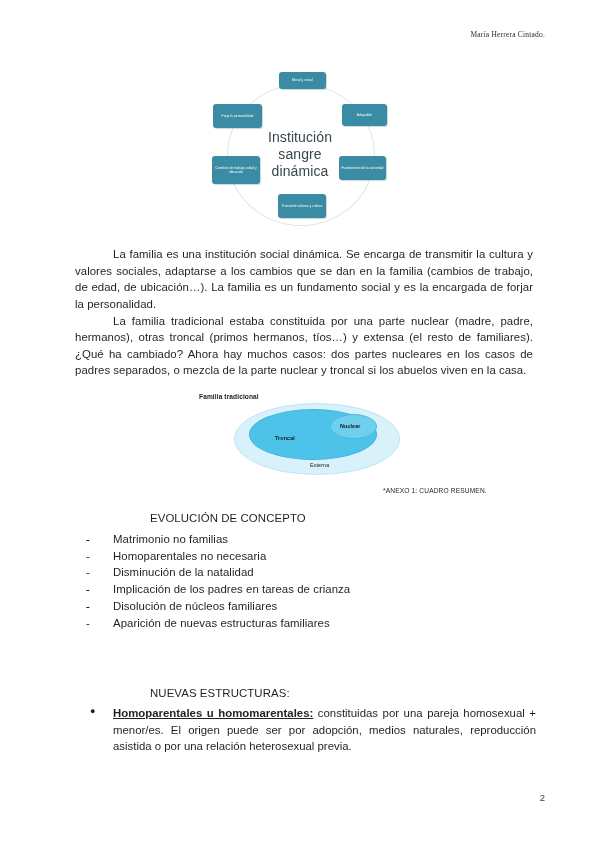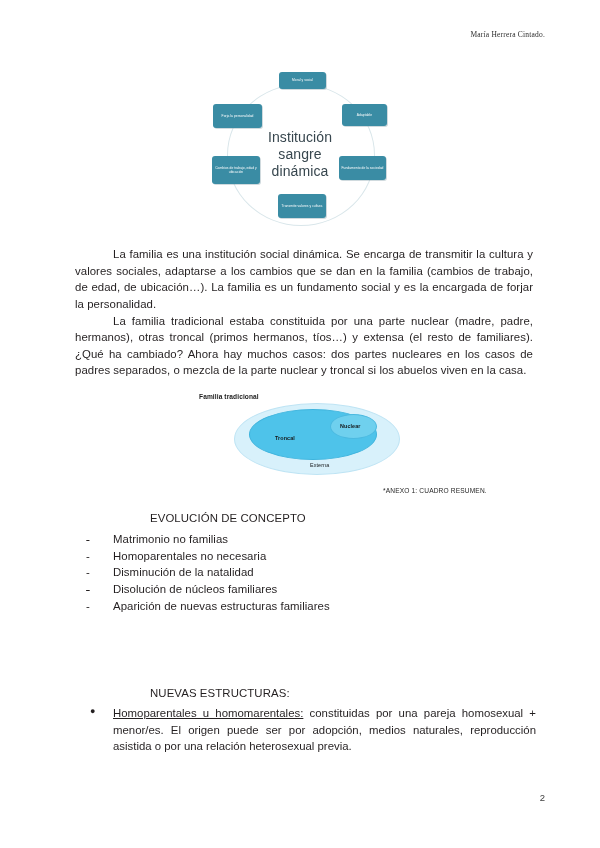--- a/index.html
+++ b/index.html
@@ -228,21 +228,21 @@
     top: 0px;
     font-size: 9px;
   }
   .bullet-block .btext {
     display: block;
     padding-left: 27px;
     text-align: justify;
   }
   .term {
     text-decoration: underline;
-    font-weight: normal;
+    font-weight: bold;
   }
 
   .page-number {
     position: absolute;
     right: 55px;
     top: 792px;
     font-size: 9.5px;
     color: #3c3c3c;
   }
 </style>
@@ -288,21 +288,21 @@
   <div class="fig-caption">*ANEXO 1: CUADRO RESUMEN.</div>
 
   <div class="section-heading" id="heading-evolucion">EVOLUCIÓN DE CONCEPTO</div>
 
   <ul class="dash-list">
     <li><span class="marker">-</span></li>
     <li><span class="marker">-</span><span>Matrimonio no familias</span></li>
     <li><span class="marker">-</span><span>Homoparentales no necesaria</span></li>
     <li><span class="marker">-</span><span>Disminución de la natalidad</span></li>
     <li><span class="marker">-</span></li>
-    <li><span class="marker">-</span></li>
+    <li><span class="marker">-</span><span>Implicación de los padres en tareas de crianza</span></li>
     <li><span class="marker">-</span></li>
     <li><span class="marker">-</span><span>Disolución de núcleos familiares</span></li>
     <li><span class="marker">-</span><span>Aparición de nuevas estructuras familiares</span></li>
   </ul>
 
   <div class="section-heading" id="heading-nuevas">NUEVAS ESTRUCTURAS:</div>
 
   <div class="bullet-block">
     <span class="marker">●</span>
     <span class="btext"><span class="term">Homoparentales u homomarentales:</span><span> constituidas por una pareja homosexual + menor/es. El origen puede ser por adopción, medios naturales, reproducción asistida o por una relación heterosexual previa.</span></span>

